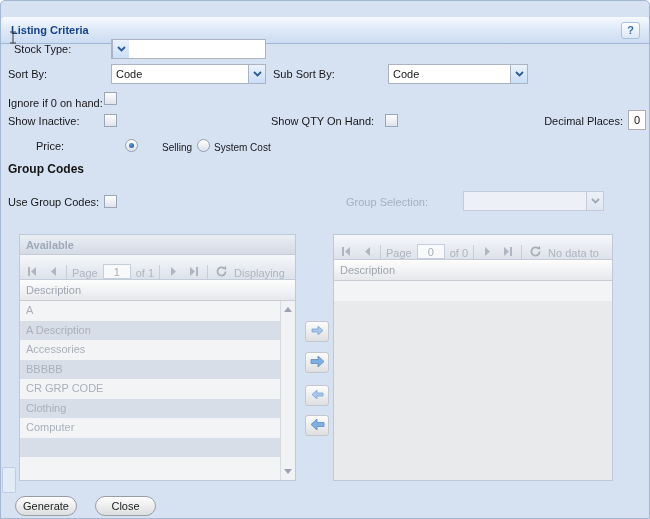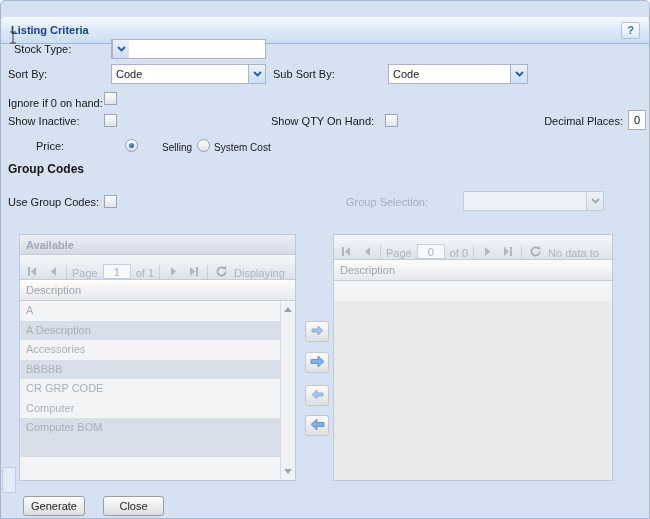--- a/index.html
+++ b/index.html
@@ -60,21 +60,21 @@
   .sb-btn { position:absolute; left:0; width:14px; height:15px; display:flex; align-items:center; justify-content:center; cursor:pointer; }
   .sb-up { top:1px; } .sb-down { bottom:1px; }
   .tri-up { width:0; height:0; border-left:4px solid transparent; border-right:4px solid transparent; border-bottom:5px solid #9ba3ae; }
   .tri-down { width:0; height:0; border-left:4px solid transparent; border-right:4px solid transparent; border-top:5px solid #9ba3ae; }
   
   .xfer { position:absolute; left:304px; width:24px; height:21px;
     background:linear-gradient(#fcfcfc,#dedfe1); border:1px solid #c5c7cb; border-radius:3px;
     display:flex; align-items:center; justify-content:center; cursor:pointer; }
   
   .btn { position:absolute; height:20px; background:linear-gradient(#fefefe,#dcddde);
-    border:1px solid #989ea6; border-radius:3px; color:#1f1f1f; text-align:center; line-height:18px; cursor:pointer;margin-left:8px; }
+    border:1px solid #989ea6; border-radius:10px; color:#1f1f1f; text-align:center; line-height:18px; cursor:pointer; }
   
   .ibeam { position:absolute; left:7px; top:30px; }
   .corner-art { position:absolute; left:1px; top:466px; width:14px; height:26px;
     background:#e2ebf8; border:1px solid #becde6; border-radius:2px; }
 </style>
 </head>
 <body>
 
 <div class="window">
 
@@ -188,22 +188,22 @@
       <span class="tb-text">Displaying</span>
     </div>
     <div class="col-header">Description</div>
     <div class="grid-body">
       <div class="grid-rows">
         <div class="grid-row">A</div>
         <div class="grid-row alt">A Description</div>
         <div class="grid-row">Accessories</div>
         <div class="grid-row alt">BBBBB</div>
         <div class="grid-row">CR GRP CODE</div>
+        <div class="grid-row alt">Clothing</div>
         <div class="grid-row">Computer</div>
-        <div class="grid-row alt">Computer BOM</div>
         <div class="grid-row alt"></div>
       </div>
       <div class="vscroll">
         <span class="sb-btn sb-up">
             <span class="tri-up"></span>
           </span>
         <span class="sb-btn sb-down">
             <span class="tri-down"></span>
           </span>
       </div>

